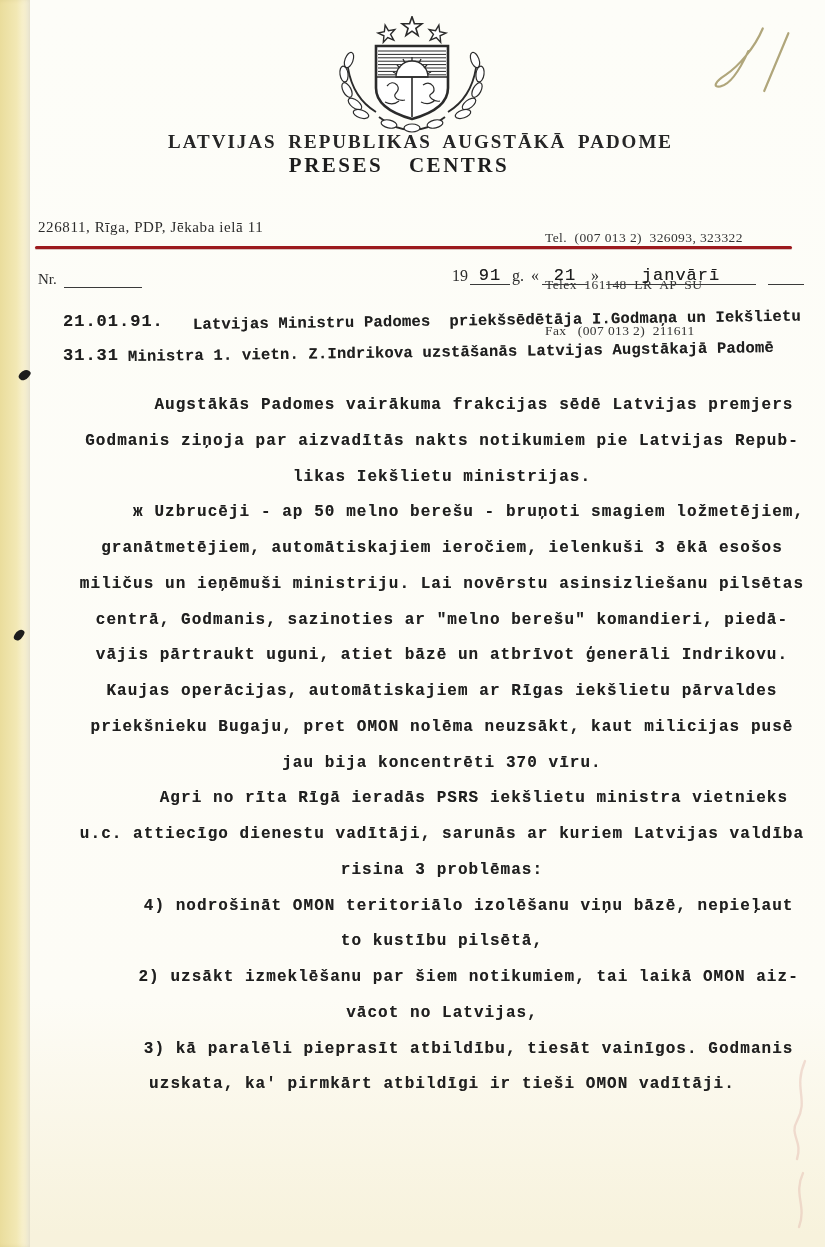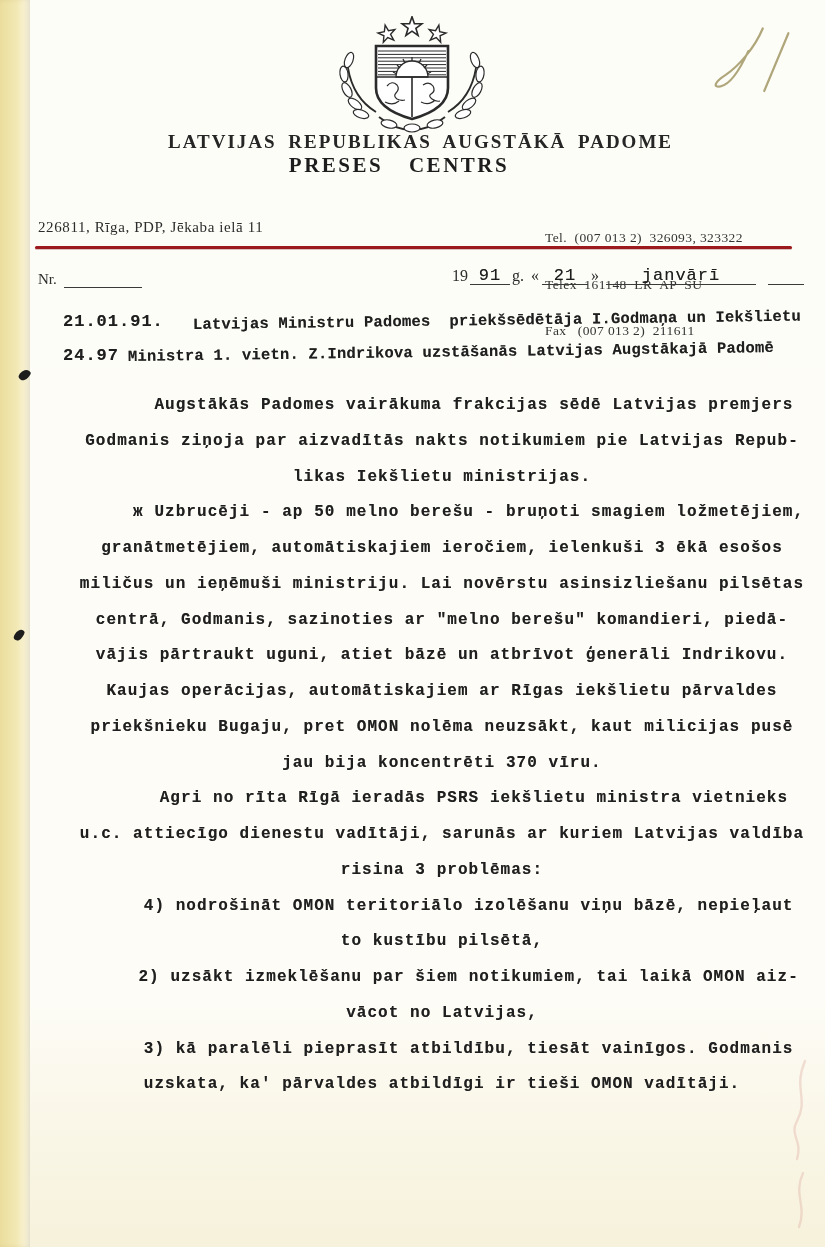--- a/index.html
+++ b/index.html
@@ -161,21 +161,21 @@
   <div class="nr-line">
     <span>Nr.</span><span class="fill w78"></span>
   </div>
 
   <div class="dateline">
     <span>19</span><span class="fill w40 typed">91</span><span>g.</span>
     <span class="q">«</span><span class="fill w46 typed">21</span><span class="q">»</span><span class="fill w150 typed">janvārī</span><span class="fill w36"></span>
   </div>
 
   <div class="rel-date typed-text">21.01.91.</div>
-  <div class="rel-time typed-text">24.97</div>
+  <div class="rel-time typed-text">31.31</div>
   <div class="typed-title title-l1">Latvijas Ministru Padomes  priekšsēdētāja I.Godmaņa un Iekšlietu</div>
   <div class="typed-title title-l2">Ministra 1. vietn. Z.Indrikova uzstāšanās Latvijas Augstākajā Padomē</div>
 
   <div class="body typed-text">
       <div class="line">      Augstākās Padomes vairākuma frakcijas sēdē Latvijas premjers</div>
       <div class="line">Godmanis ziņoja par aizvadītās nakts notikumiem pie Latvijas Repub-</div>
       <div class="line">likas Iekšlietu ministrijas.</div>
       <div class="line">     ж Uzbrucēji - ap 50 melno berešu - bruņoti smagiem ložmetējiem,</div>
       <div class="line">granātmetējiem, automātiskajiem ieročiem, ielenkuši 3 ēkā esošos</div>
       <div class="line">miličus un ieņēmuši ministriju. Lai novērstu asinsizliešanu pilsētas</div>
@@ -185,21 +185,21 @@
       <div class="line">priekšnieku Bugaju, pret OMON nolēma neuzsākt, kaut milicijas pusē</div>
       <div class="line">jau bija koncentrēti 370 vīru.</div>
       <div class="line">      Agri no rīta Rīgā ieradās PSRS iekšlietu ministra vietnieks</div>
       <div class="line">u.c. attiecīgo dienestu vadītāji, sarunās ar kuriem Latvijas valdība</div>
       <div class="line">risina 3 problēmas:</div>
       <div class="line">     4) nodrošināt OMON teritoriālo izolēšanu viņu bāzē, nepieļaut</div>
       <div class="line">to kustību pilsētā,</div>
       <div class="line">     2) uzsākt izmeklēšanu par šiem notikumiem, tai laikā OMON aiz-</div>
       <div class="line">vācot no Latvijas,</div>
       <div class="line">     3) kā paralēli pieprasīt atbildību, tiesāt vainīgos. Godmanis</div>
-      <div class="line">uzskata, ka' pārvaldes atbildīgi ir tieši OMON vadītāji.</div>
+      <div class="line">uzskata, ka' pirmkārt atbildīgi ir tieši OMON vadītāji.</div>
     </div>
 
   <svg class="faint-marks" width="60" height="190" viewBox="0 0 60 190">
     <g stroke="#e3b9ae" stroke-width="2.4" fill="none" opacity="0.45" stroke-linecap="round">
       <path d="M42,6 C30,34 46,44 34,66 C26,80 40,86 34,104"></path>
       <path d="M40,118 C30,140 44,150 36,172"></path>
     </g>
   </svg>
 
 </div>

